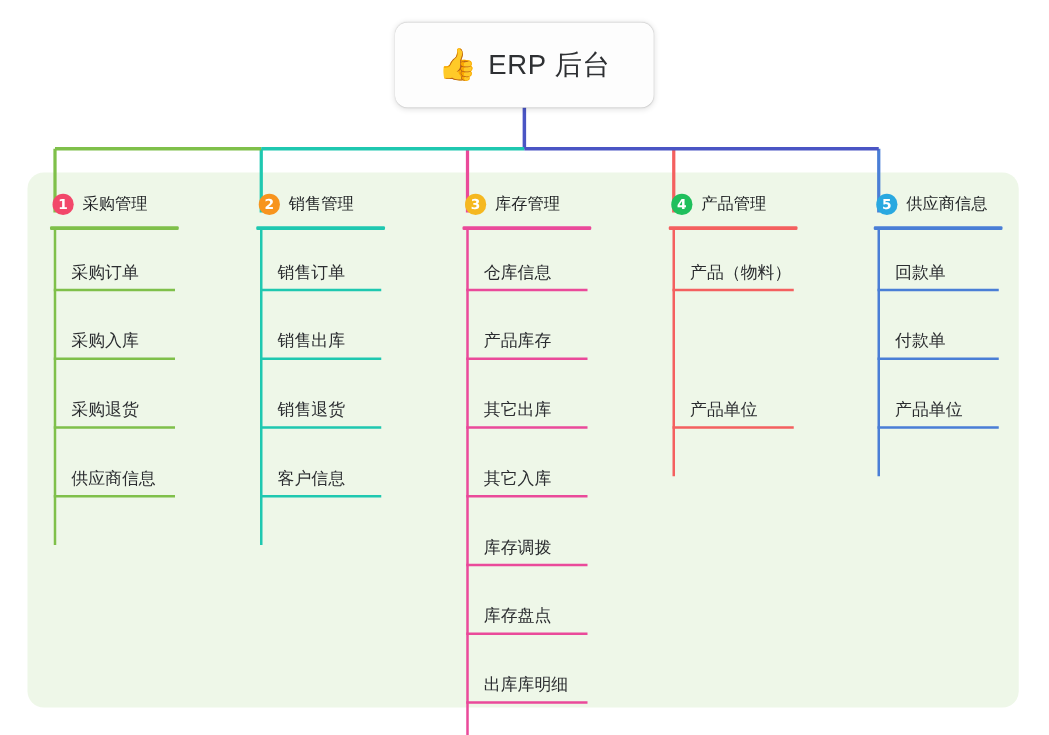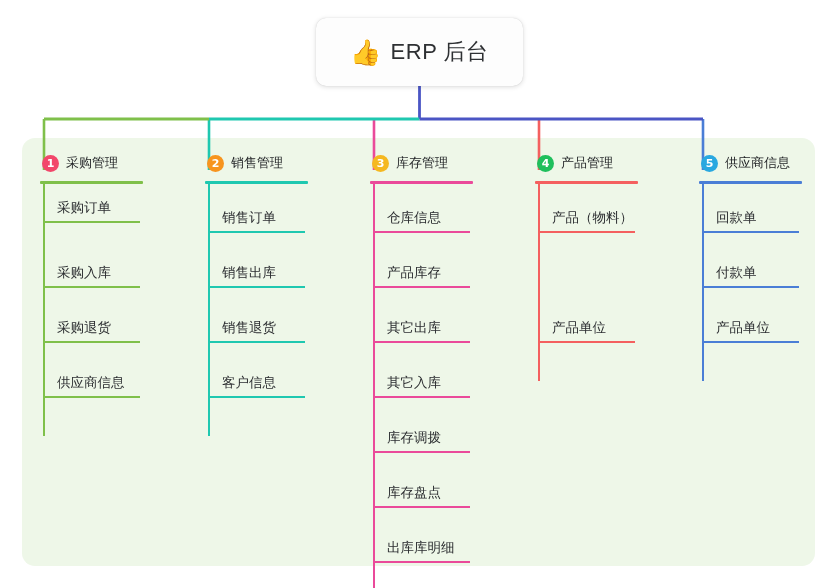--- a/index.html
+++ b/index.html
@@ -166,21 +166,21 @@
   </div>
 
   <div id="columns">
       <div class="column" style="left: 40px; top: 146px;">
         <div class="col-header">
           <span class="badge" style="background: rgb(242, 71, 106);">1</span>
           <span class="col-title">采购管理</span>
         </div>
         <div class="col-rule" style="background: rgb(127, 192, 74);"></div>
         <div class="col-spine" style="background: rgb(127, 192, 74); height: 252px;"></div>
-        <div class="leaf" style="top: 43px;">
+        <div class="leaf" style="top: 53px;">
           <span class="leaf-label">采购订单</span>
           <div class="leaf-rule" style="background: rgb(127, 192, 74);"></div>
         </div>
         <div class="leaf" style="top: 108px;">
           <span class="leaf-label">采购入库</span>
           <div class="leaf-rule" style="background: rgb(127, 192, 74);"></div>
         </div>
         <div class="leaf" style="top: 163px;">
           <span class="leaf-label">采购退货</span>
           <div class="leaf-rule" style="background: rgb(127, 192, 74);"></div>

